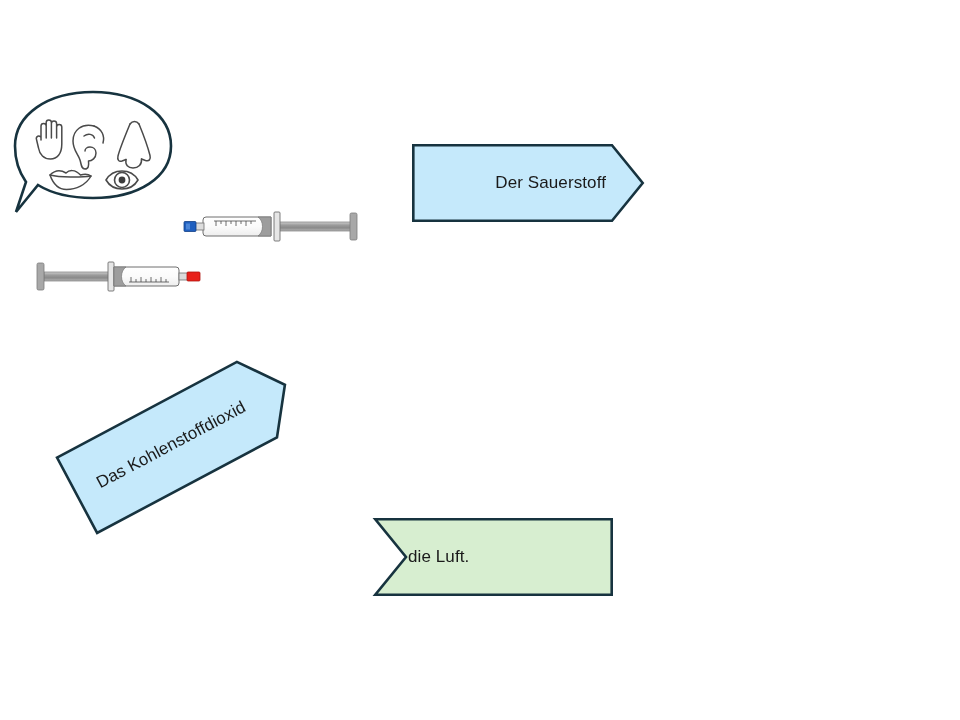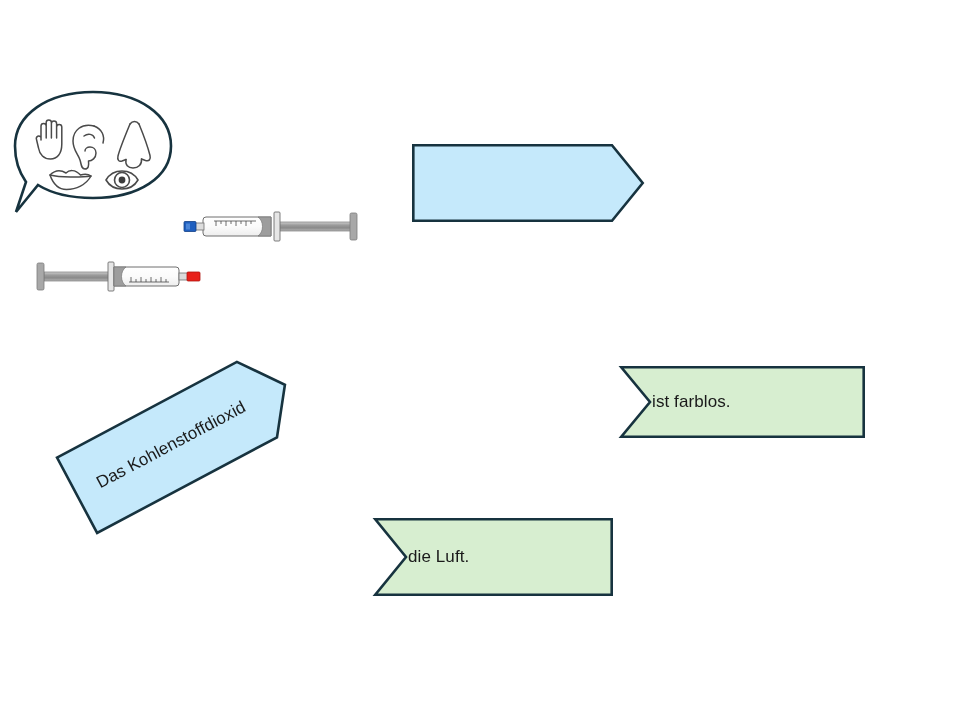--- a/index.html
+++ b/index.html
@@ -203,30 +203,25 @@
       <rect x="147" y="17" width="9" height="7" fill="#dcdcdc" stroke="#6f6f6f" stroke-width="0.8"></rect>
 
       <rect x="155" y="16" width="13" height="9" rx="1" fill="#e8211a" stroke="#b01410" stroke-width="0.8"></rect>
     </svg>
   </div>
 
   <div class="node" style="left:412px; top:144px; width:232px; height:78px;">
     <svg class="shape" width="232" height="78" viewBox="0 0 232 78">
       <path d="M 1.3 1.3 L 200 1.3 L 230.7 39 L 200 76.7 L 1.3 76.7 Z" fill="#c5e9fb" stroke="#17333f" stroke-width="2.6" stroke-linejoin="miter"></path>
     </svg>
-  </div>
-
-
-
-  <div class="node" style="left:620px; top:366px; width:245px; height:72px;">
-    <svg class="shape" width="245" height="72" viewBox="0 0 245 72">
-      <path d="M 1.3 1.3 L 243.7 1.3 L 243.7 70.7 L 1.3 70.7 L 30 36 Z" fill="#d7eed0" stroke="#17333f" stroke-width="2.6" stroke-linejoin="miter"></path>
-    </svg>
-    <div class="shape-label label-left" style="left:32px; top:0; width:208px; height:72px;">ist farblos.</div>
-  </div>
+    <div class="shape-label label-right" style="left:0; top:0; width:202px; height:78px; padding-right:8px; box-sizing:border-box;">Der Sauerstoff</div>
+  </div>
+
+
+
 
   <div class="node" style="left:62px; top:396px; width:238px; height:88px; transform: rotate(-28deg); transform-origin: 50% 50%;">
     <svg class="shape" width="238" height="88" viewBox="0 0 238 88">
       <path d="M 1.3 1.3 L 205 1.3 L 236.7 44 L 205 86.7 L 1.3 86.7 Z" fill="#c5e9fb" stroke="#17333f" stroke-width="2.6" stroke-linejoin="miter"></path>
     </svg>
     <div class="shape-label label-center" style="left:0; top:0; width:216px; height:88px;">Das Kohlenstoffdioxid</div>
   </div>
 
   <div class="node" style="left:374px; top:518px; width:239px; height:98px;">
     <svg class="shape" width="239" height="78" viewBox="0 0 239 78">

